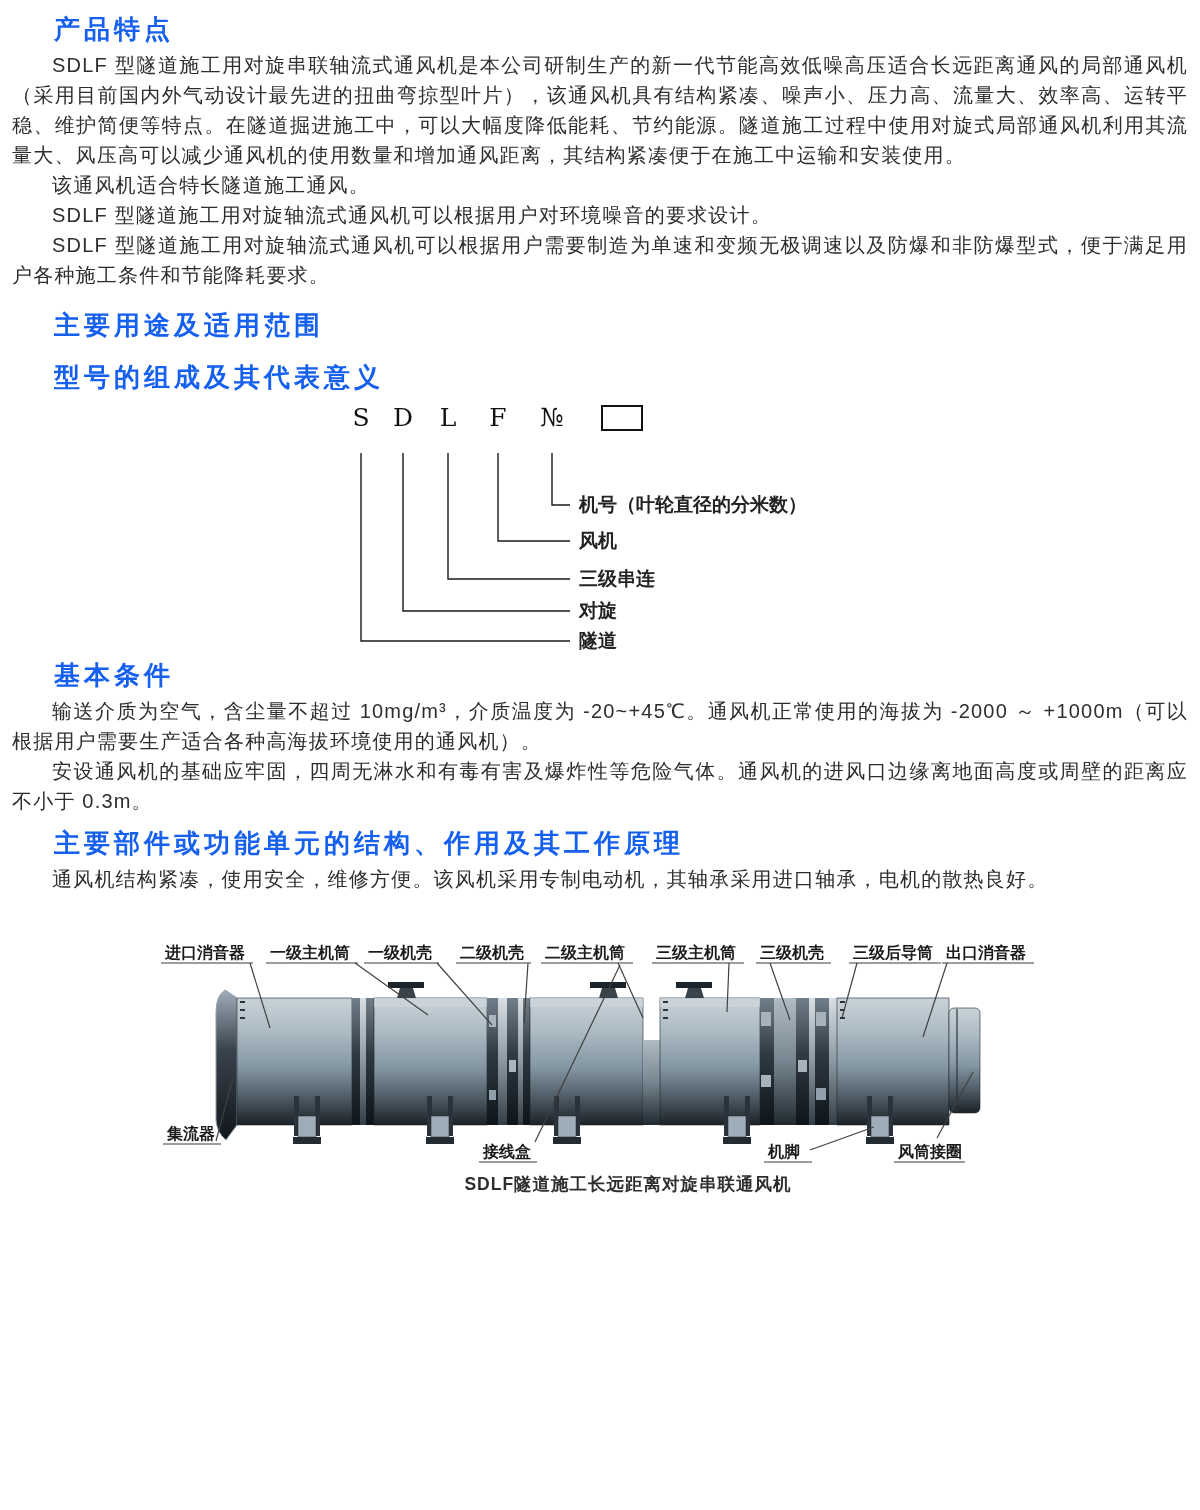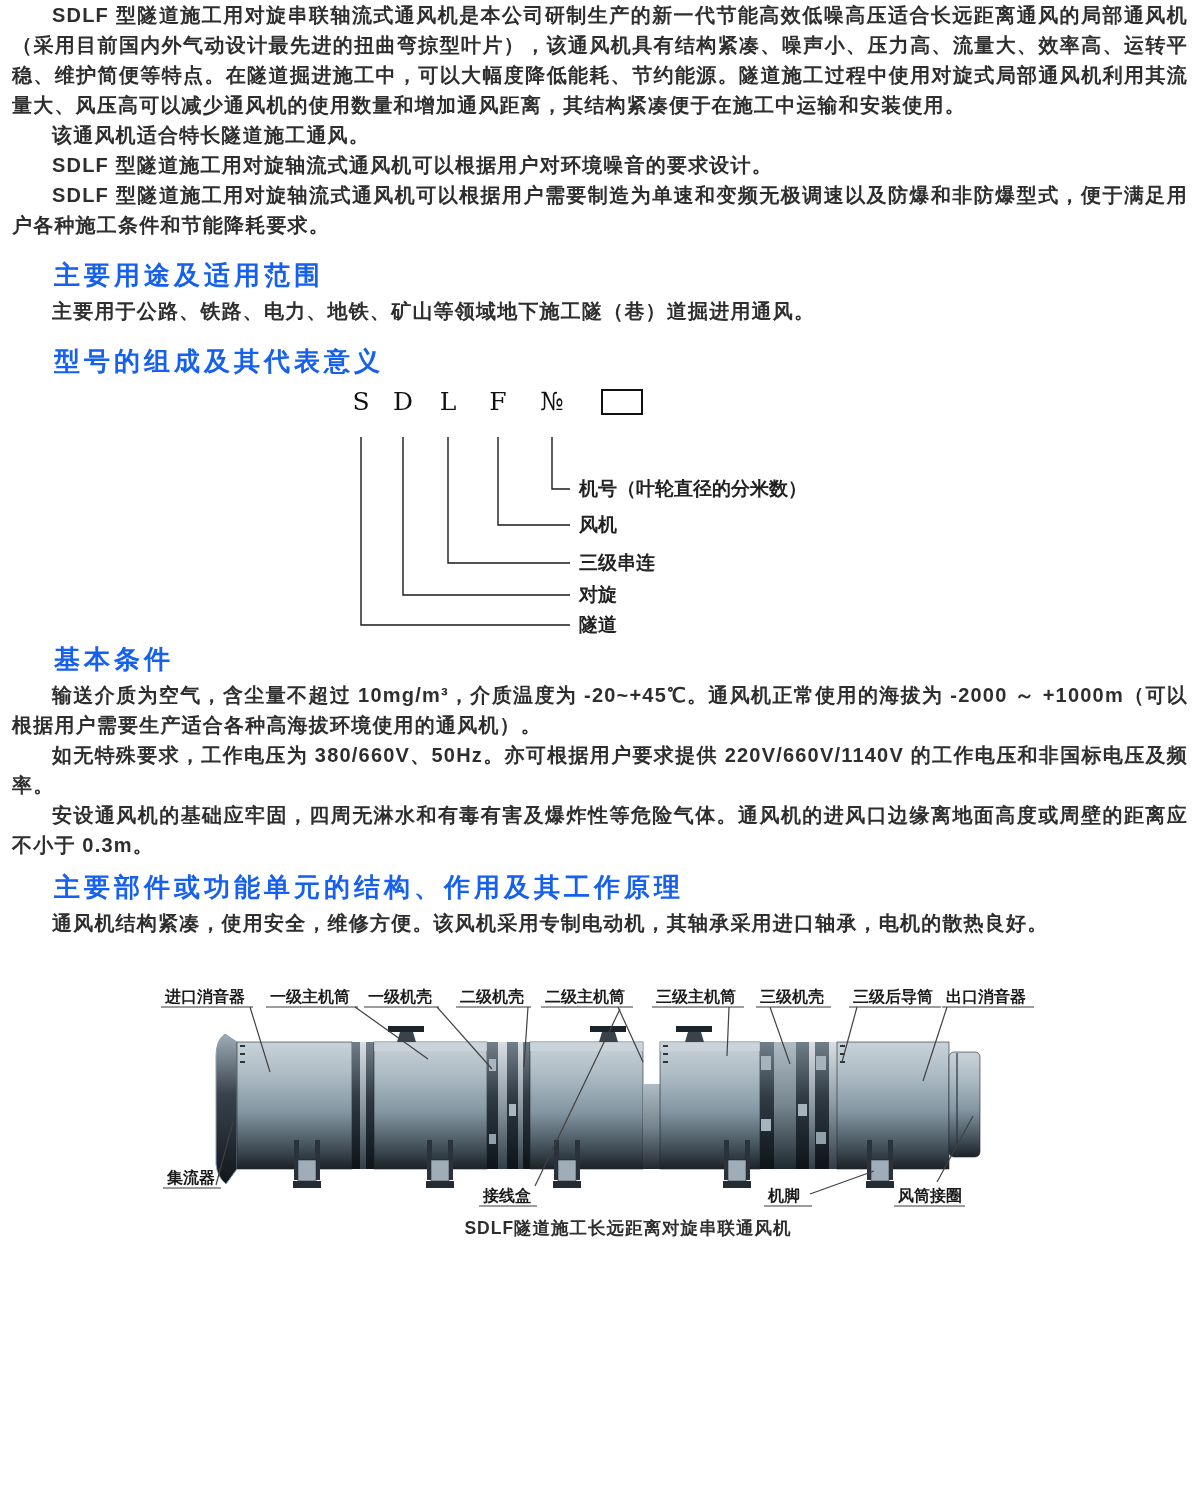--- a/index.html
+++ b/index.html
@@ -4,45 +4,45 @@
 <style>
   html,body{margin:0;padding:0;background:#ffffff;}
   body{width:1200px;font-family:"Liberation Sans",sans-serif;color:#303030;}
   .content{padding:0 12px;box-sizing:border-box;}
   h2.sec{color:#1560ee;font-size:26px;line-height:34px;font-weight:bold;
          letter-spacing:4px;margin:12px 0 4px 42px;}
   h2.m18{margin-top:18px;}
   h2.m12{margin-top:12px;}
   h2.m10{margin-top:10px;}
   h2.m0{margin-top:2px;}
-  p.body{font-size:20px;line-height:30px;font-weight:700;margin:0;
+  p.body{font-size:20px;line-height:30px;font-weight:400;margin:0;
          text-align:justify;text-indent:2em;letter-spacing:1.2px;color:#2e2e2e;}
   svg{display:block;}
   .model-svg{margin:0;}
   .fan-svg{margin-top:26px;}
   .svg-label{font-family:"Liberation Sans",sans-serif;font-size:19px;font-weight:600;fill:#222;}
   .serif-letter{font-family:"DejaVu Serif","Liberation Serif",serif;font-size:25px;fill:#111;}
   .fan-label{font-family:"Liberation Sans",sans-serif;font-size:16px;font-weight:600;fill:#1a1a1a;}
   .fan-caption{font-family:"Liberation Sans",sans-serif;font-size:17.5px;font-weight:600;fill:#2e2e2e;letter-spacing:1px;}
   .leader{stroke:#404040;stroke-width:1.2;fill:none;}
   .ul{stroke:#3a3a3a;stroke-width:1;}
   .mline{stroke:#1a1a1a;stroke-width:1.4;fill:none;}
 </style>
 </head>
 <body>
 
 <div class="content">
 
+  <h2 class="sec">产品特点</h2>
   <p class="body">SDLF 型隧道施工用对旋串联轴流式通风机是本公司研制生产的新一代节能高效低噪高压适合长远距离通风的局部通风机（采用目前国内外气动设计最先进的扭曲弯掠型叶片），该通风机具有结构紧凑、噪声小、压力高、流量大、效率高、运转平稳、维护简便等特点。在隧道掘进施工中，可以大幅度降低能耗、节约能源。隧道施工过程中使用对旋式局部通风机利用其流量大、风压高可以减少通风机的使用数量和增加通风距离，其结构紧凑便于在施工中运输和安装使用。</p>
   <p class="body">该通风机适合特长隧道施工通风。</p>
   <p class="body">SDLF 型隧道施工用对旋轴流式通风机可以根据用户对环境噪音的要求设计。</p>
   <p class="body">SDLF 型隧道施工用对旋轴流式通风机可以根据用户需要制造为单速和变频无极调速以及防爆和非防爆型式，便于满足用户各种施工条件和节能降耗要求。</p>
 
   <h2 class="sec m18">主要用途及适用范围</h2>
-  <p class="body">主要用于公路、铁路、电力、地铁、矿山等领域地下施工隧（巷）道掘进用通风。</p>
 
   <h2 class="sec m18">型号的组成及其代表意义</h2>
 
   <svg class="model-svg" width="1176" height="258" viewBox="0 0 1176 258">
 
     <text class="serif-letter" x="349" y="28" text-anchor="middle">S</text>
     <text class="serif-letter" x="391" y="28" text-anchor="middle">D</text>
     <text class="serif-letter" x="436" y="28" text-anchor="middle">L</text>
     <text class="serif-letter" x="486" y="28" text-anchor="middle">F</text>
     <text class="serif-letter" x="540" y="28" text-anchor="middle" font-size="22">№</text>
@@ -57,21 +57,20 @@
 
     <text class="svg-label" x="567" y="113">机号（叶轮直径的分米数）</text>
     <text class="svg-label" x="567" y="149">风机</text>
     <text class="svg-label" x="567" y="187">三级串连</text>
     <text class="svg-label" x="567" y="219">对旋</text>
     <text class="svg-label" x="567" y="249">隧道</text>
   </svg>
 
   <h2 class="sec m0">基本条件</h2>
   <p class="body">输送介质为空气，含尘量不超过 10mg/m³，介质温度为 -20~+45℃。通风机正常使用的海拔为 -2000 ～ +1000m（可以根据用户需要生产适合各种高海拔环境使用的通风机）。</p>
-  <p class="body">如无特殊要求，工作电压为 380/660V、50Hz。亦可根据用户要求提供 220V/660V/1140V 的工作电压和非国标电压及频率。</p>
   <p class="body">安设通风机的基础应牢固，四周无淋水和有毒有害及爆炸性等危险气体。通风机的进风口边缘离地面高度或周壁的距离应不小于 0.3m。</p>
 
 
   <h2 class="sec m10">主要部件或功能单元的结构、作用及其工作原理</h2>
   <p class="body">通风机结构紧凑，使用安全，维修方便。该风机采用专制电动机，其轴承采用进口轴承，电机的散热良好。</p>
 
 </div>
 
 <svg class="fan-svg" width="1200" height="320" viewBox="0 0 1200 320">
   <defs>

